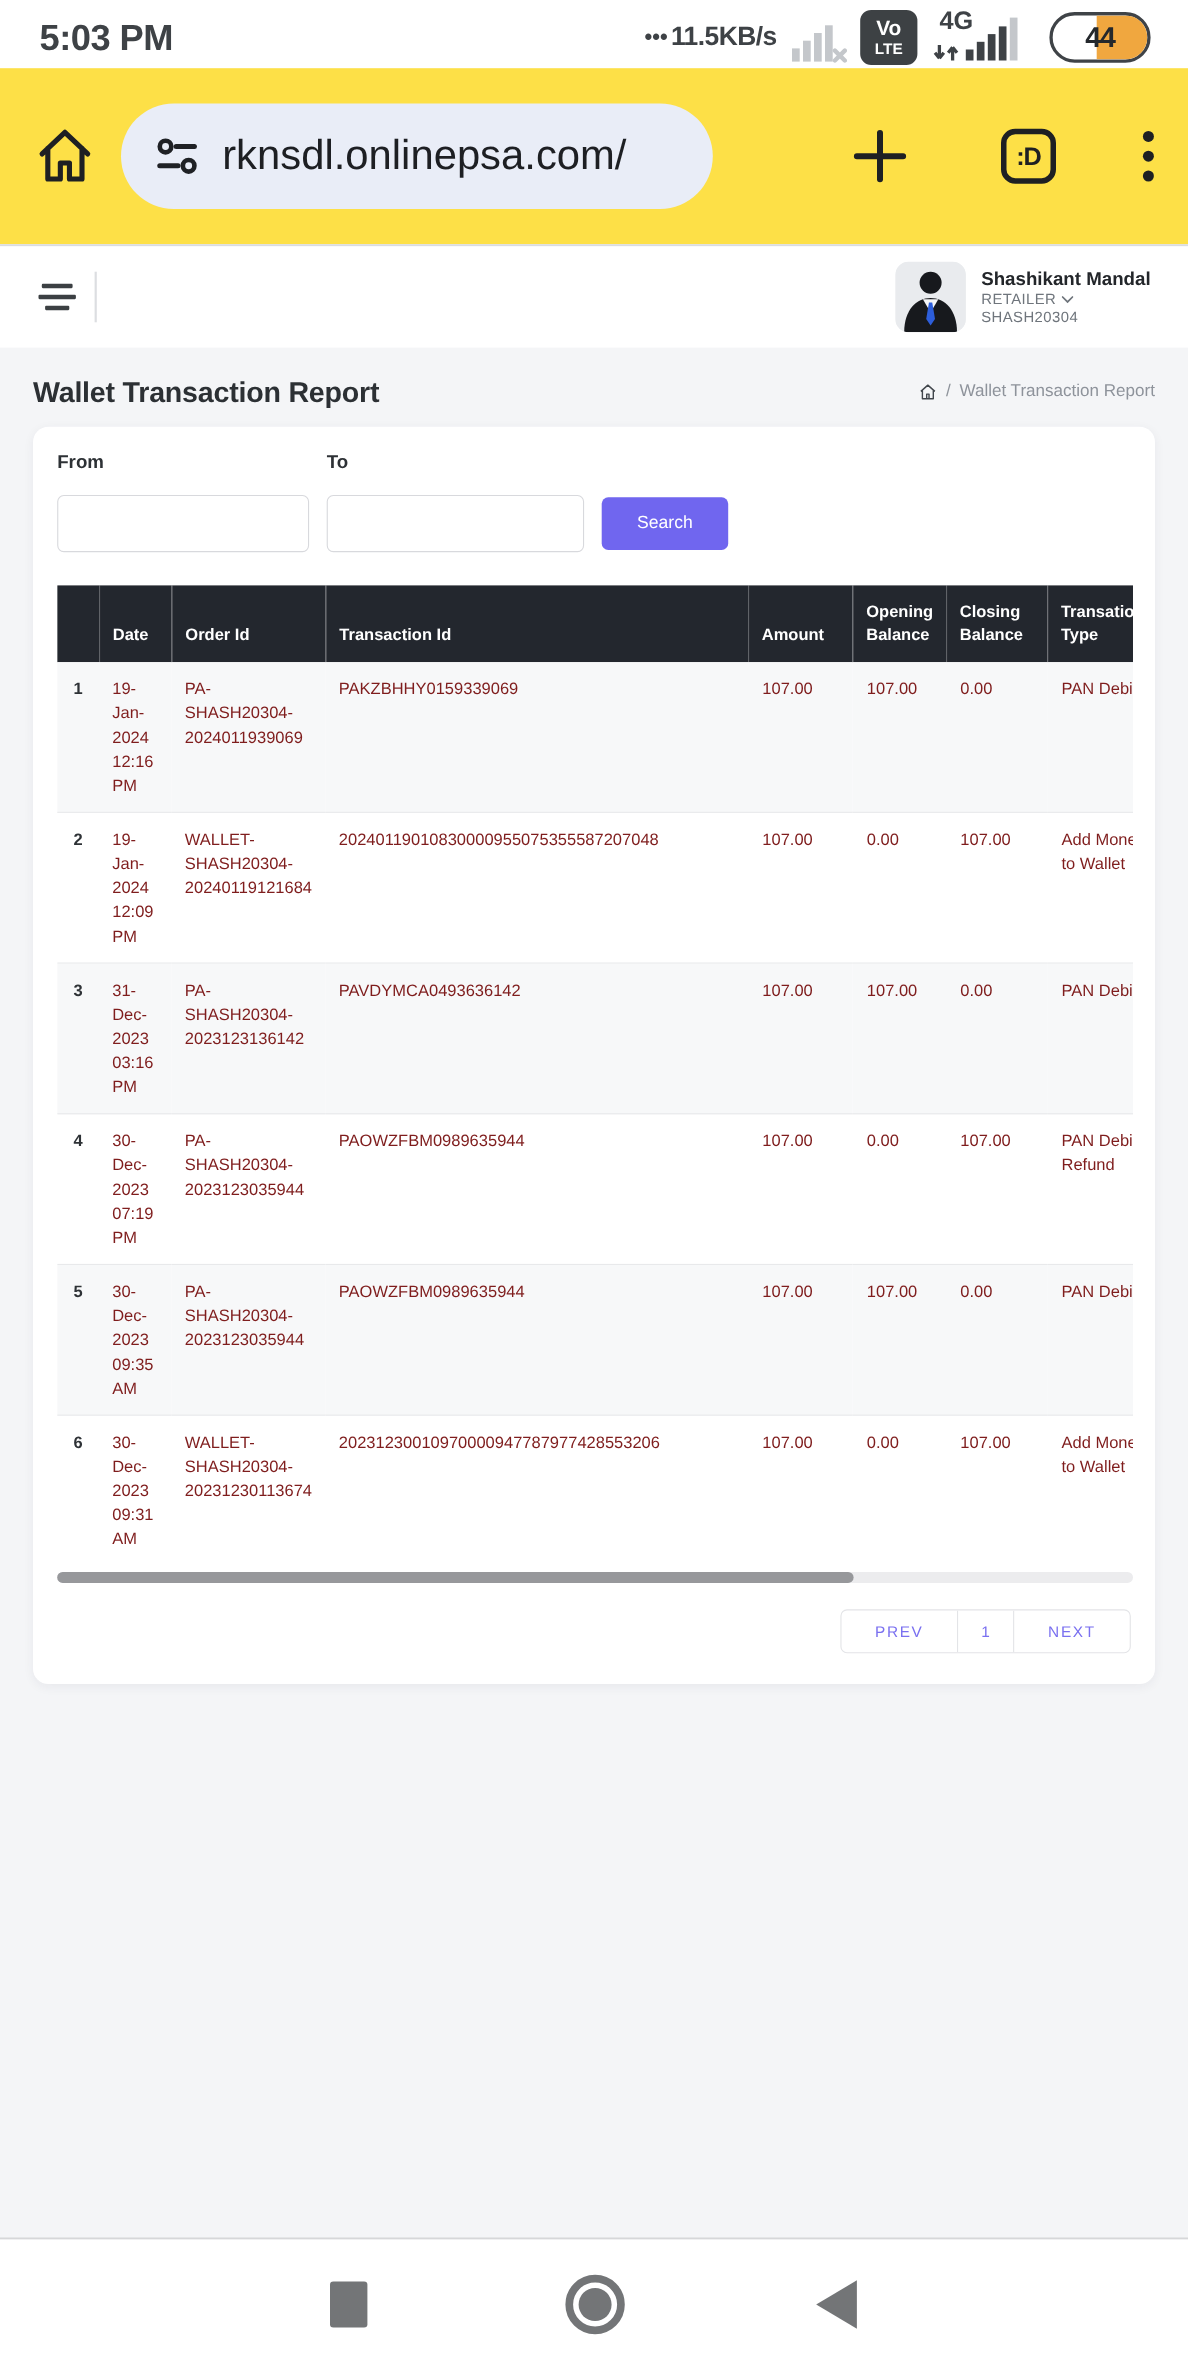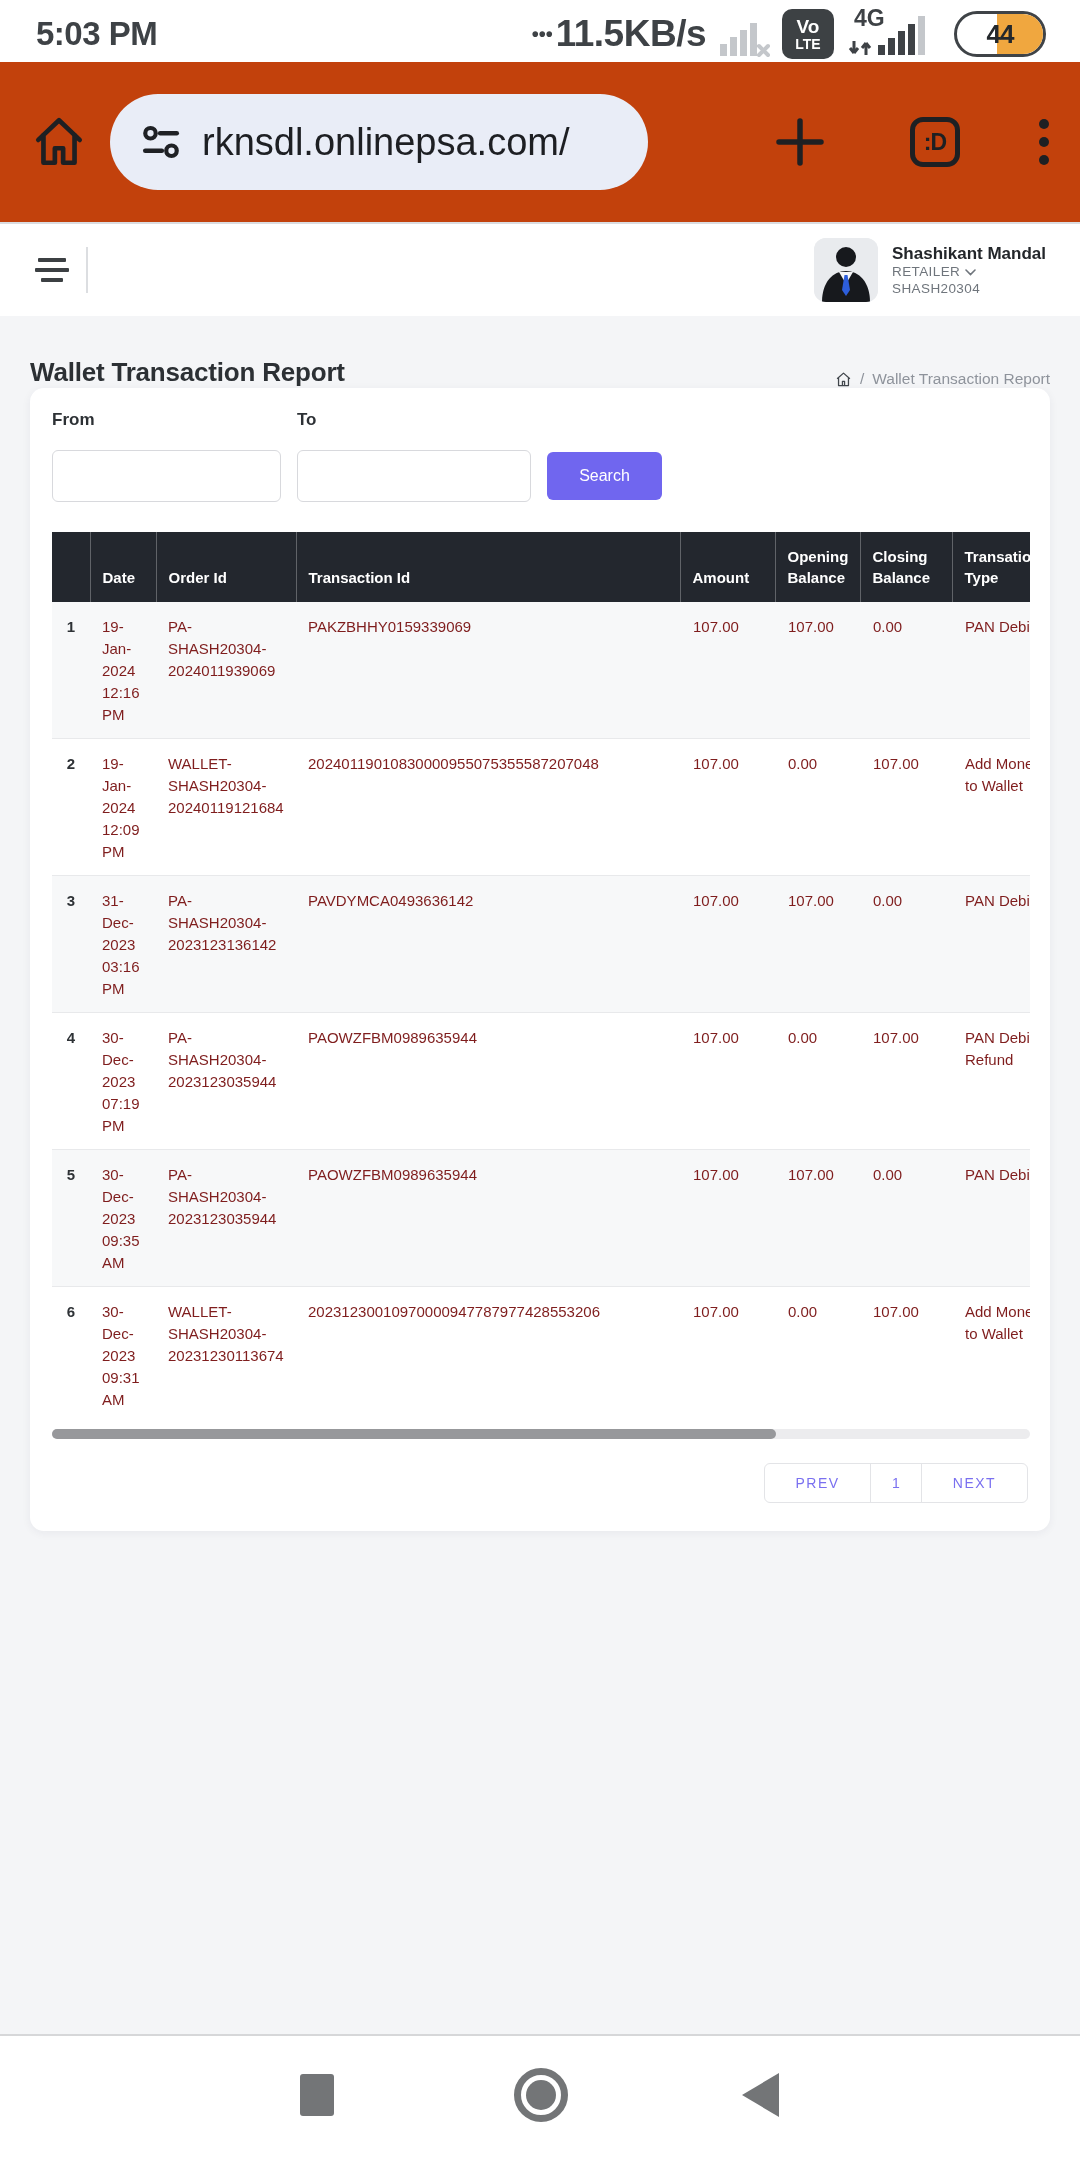--- a/index.html
+++ b/index.html
@@ -5,33 +5,33 @@
   * { box-sizing: border-box; margin: 0; padding: 0; }
   html,body { width:1080px; }
   body { font-family:"Liberation Sans", sans-serif; background:#fff; }
   .screen { position:relative; width:1080px; height:2160px; background:#fff; overflow:hidden; }
 
   
   .status-bar { height:62px; display:flex; align-items:center; justify-content:space-between; padding:6px 34px 0 36px; background:#fff; }
   .sb-time { font-size:33px; font-weight:700; color:#3e4246; letter-spacing:-0.5px; }
   .sb-right { display:flex; align-items:center; }
   .sb-dots { font-size:20px; color:#3e4246; letter-spacing:0; margin-right:3px; font-weight:700; }
-  .sb-speed { font-size:37px; font-weight:700; color:#3e4246; letter-spacing:-0.5px; }
+  .sb-speed { font-size:24px; font-weight:700; color:#3e4246; letter-spacing:-0.5px; }
   .sb-ic { margin-left:12px; display:flex; align-items:flex-end; }
   .volte { width:52px; height:50px; background:#3d4144; border-radius:10px; color:#fff; display:flex; flex-direction:column; align-items:center; justify-content:center; line-height:1.05; font-weight:700; }
   .volte span { display:block; }
   .volte .l1 { font-size:19px; } .volte .l2 { font-size:14px; }
   .fourg { position:relative; width:94px; height:54px; }
   .fourg .lbl { position:absolute; top:-2px; left:8px; font-size:23px; font-weight:700; color:#3e4246; }
   .battery { position:relative; width:92px; height:46px; border:3px solid #3f4347; border-radius:23px; overflow:hidden; background:#fff; margin-left:14px; }
   .battery .fill { position:absolute; right:0; top:0; bottom:0; width:54%; background:#f0a73f; }
   .battery .num { position:absolute; inset:0; display:flex; align-items:center; justify-content:center; font-size:26px; font-weight:700; color:#24282c; letter-spacing:-1px; }
 
   
-  .browser-bar { height:160px; display:flex; align-items:center; padding:0 30px; background:#c2410c; }
+  .browser-bar { height:160px; display:flex; align-items:center; padding:0 30px; background:#fde047; }
   .bicon { display:flex; align-items:center; justify-content:center; }
   .url-pill { display:flex; align-items:center; width:538px; height:96px; border-radius:48px; background:#e9edf7; margin-left:22px; padding:0 30px; overflow:hidden; }
   .url-text { font-size:38px; color:#1d1f23; margin-left:20px; white-space:nowrap; }
   .bb-spacer { flex:1; }
   .tabbox { position:relative; width:50px; height:50px; border:5px solid #1e2023; border-radius:13px; display:flex; align-items:center; justify-content:center; }
   .tabbox span { font-size:23px; font-weight:700; color:#1e2023; letter-spacing:-1px; }
   .hr1 { height:2px; background:#dadce0; }
 
   
   .app-header { height:92px; background:#fff; display:flex; align-items:center; padding:0 34px; }
@@ -41,21 +41,21 @@
   .vdiv { width:2px; height:46px; background:#dcdee1; margin-left:16px; }
   .ah-spacer { flex:1; }
   .avatar { width:64px; height:64px; border-radius:12px; background:#e9ebee; overflow:hidden; flex:0 0 auto; }
   .userbox { margin-left:14px; line-height:1.25; }
   .u-name { font-size:17px; font-weight:700; color:#23262a; }
   .u-role { font-size:13.5px; color:#6f757c; letter-spacing:0.4px; display:flex; align-items:center; gap:5px; }
   .u-id { font-size:13.5px; color:#6f757c; letter-spacing:0.4px; }
 
   
   .content { height:1718px; background:#f4f5f7; padding:0 30px; }
-  .title-row { height:72px; display:flex; align-items:flex-end; justify-content:space-between; padding-top:8px;gap:32px; }
+  .title-row { height:72px; display:flex; align-items:center; justify-content:space-between; padding-top:8px;gap:32px; }
   .page-title { font-size:26px; font-weight:700; color:#2c3034; letter-spacing:-0.2px; }
   .breadcrumb { display:flex; align-items:center; gap:8px; font-size:15.5px; color:#8e939b; }
   .bc-sep { color:#8e939b; }
 
   .card { background:#fff; border-radius:14px; padding:22px 22px 28px 22px; box-shadow:0 2px 10px rgba(40,40,60,0.06); }
   .filters { display:flex; gap:16px; align-items:flex-end; }
   .fgroup { display:flex; flex-direction:column; }
   .flabel { font-size:17px; font-weight:700; color:#2d3135; margin-bottom:20px; }
   .finput { width:229px; height:52px; border:1px solid #d8d9dd; border-radius:6px; background:#fff; font-size:16px; padding:0 12px; color:#3e4347; outline:none; }
   .finput.to { width:234px; }

